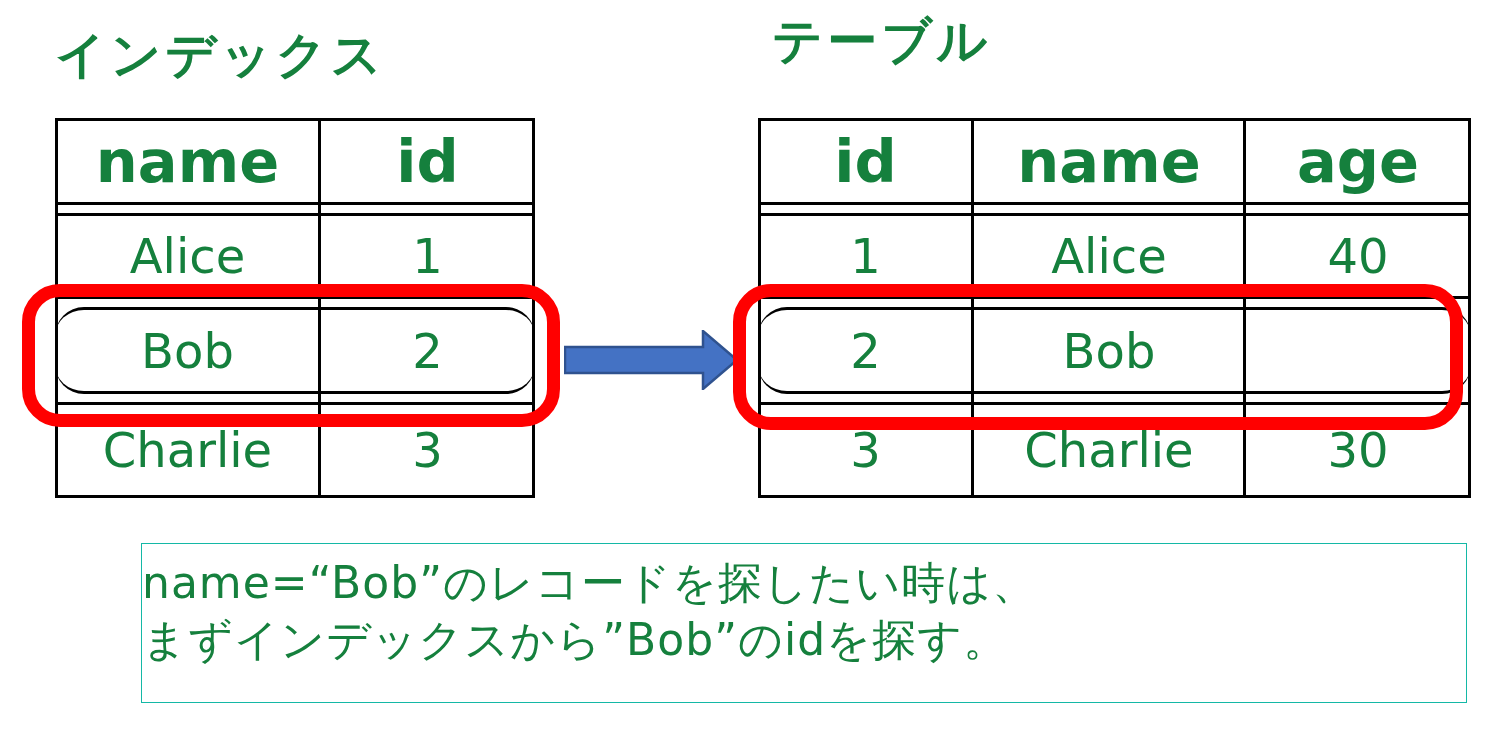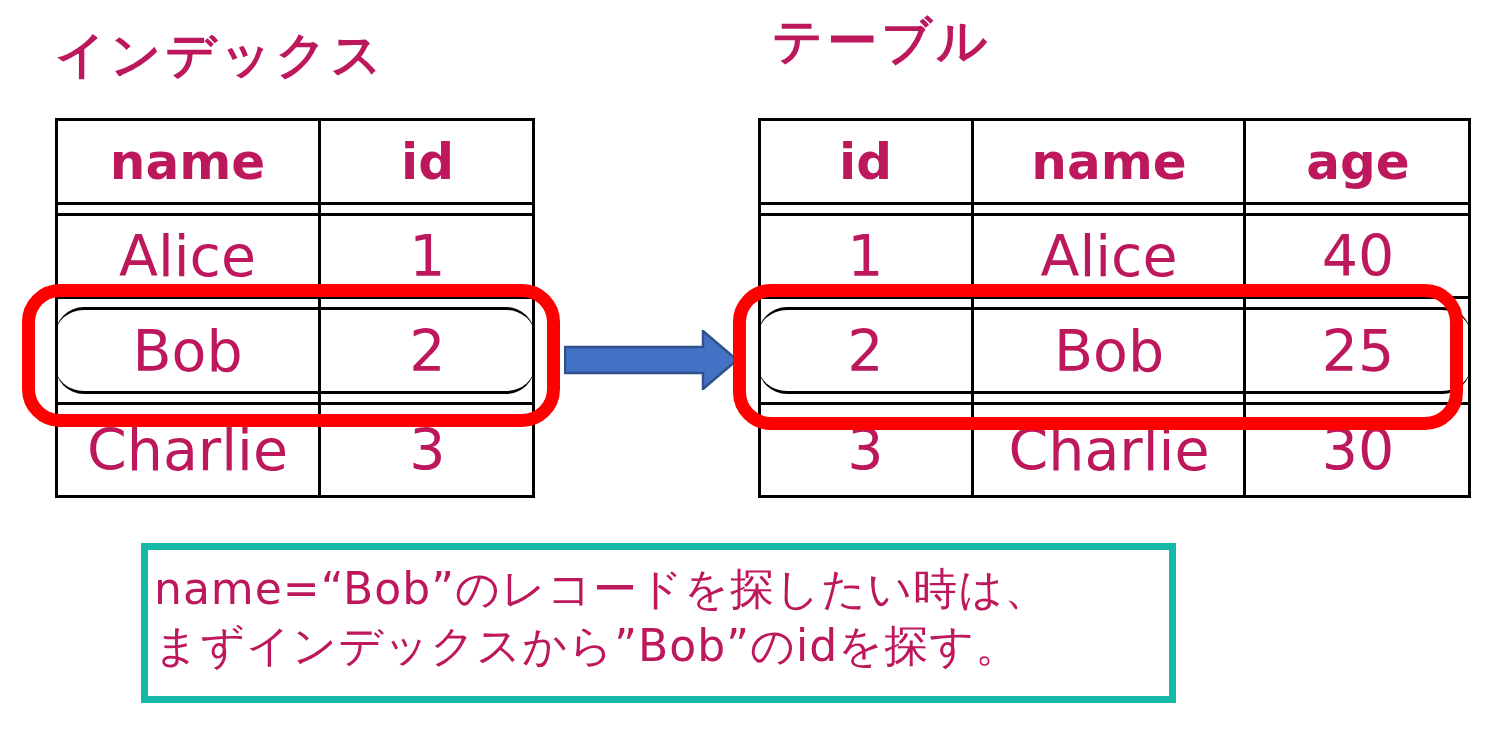--- a/index.html
+++ b/index.html
@@ -3,21 +3,21 @@
 <meta charset="utf-8">
 <style>
   html, body { margin: 0; padding: 0; background: #ffffff; }
   .canvas {
     position: relative;
     width: 1486px;
     height: 740px;
     background: #ffffff;
     overflow: hidden;
     font-family: "DejaVu Sans", "Liberation Sans", sans-serif;
-    color: #be185d;
+    color: #15803d;
   }
 
   
   .title {
     position: absolute;
     font-weight: bold;
     font-size: 50px;
     letter-spacing: 4px;
     white-space: nowrap;
   }
@@ -40,24 +40,24 @@
   .rh-header { height: 87px; }
   .rh-1 { height: 86px; }
   .rh-2 { height: 87px; border-radius: 29px; }
   .rh-3 { height: 96px; }
 
   .dcell {
     display: flex;
     align-items: center;
     justify-content: center;
     box-sizing: border-box;
-    font-size: 57px;
+    font-size: 48px;
     overflow: hidden;
   }
-  .drow-header .dcell { font-weight: bold; font-size: 50px; }
+  .drow-header .dcell { font-weight: bold; font-size: 59px; }
 
   
   .dtable-index .col-a { width: 265px; }
   .dtable-index .col-b { width: 215px; }
   .dtable-main  .col-a { width: 215px; }
   .dtable-main  .col-b { width: 272px; }
   .dtable-main  .col-c { width: 226px; }
 
   .vline {
     position: absolute;
@@ -77,25 +77,25 @@
   .hl-left  { left: 22px;  top: 284px; width: 512px; height: 117px; }
   .hl-right { left: 733px; top: 284px; width: 704px; height: 120px; }
 
   
   .arrow-svg { position: absolute; left: 564px; top: 330px; z-index: 3; }
 
   
   .caption-box {
     position: absolute;
     left: 141px; top: 543px;
-    width: 1035px; height: 160px;
+    width: 1326px; height: 160px;
     box-sizing: border-box;
-    border: 7px solid #14b8a6;
+    border: 1px solid #14b8a6;
     background: #fff;
-    padding: 10px 0 0 6px;
+    padding: 10px 0 0 0;
   }
   .caption-line {
     font-size: 44px;
     line-height: 57px;
     white-space: nowrap;
     letter-spacing: 1px;
   }
 </style>
 </head>
 <body>
@@ -134,21 +134,20 @@
       <div class="dcell col-c">age</div>
     </div>
     <div class="drow rh-1">
       <div class="dcell col-a">1</div>
       <div class="dcell col-b">Alice</div>
       <div class="dcell col-c">40</div>
     </div>
     <div class="drow rh-2">
       <div class="dcell col-a">2</div>
       <div class="dcell col-b">Bob</div>
-      <div class="dcell col-c">25</div>
     </div>
     <div class="drow rh-3">
       <div class="dcell col-a">3</div>
       <div class="dcell col-b">Charlie</div>
       <div class="dcell col-c">30</div>
     </div>
     <div class="vline" style="left:0;"></div>
     <div class="vline" style="left:213px;"></div>
     <div class="vline" style="left:485px;"></div>
     <div class="vline" style="left:710px;"></div>

